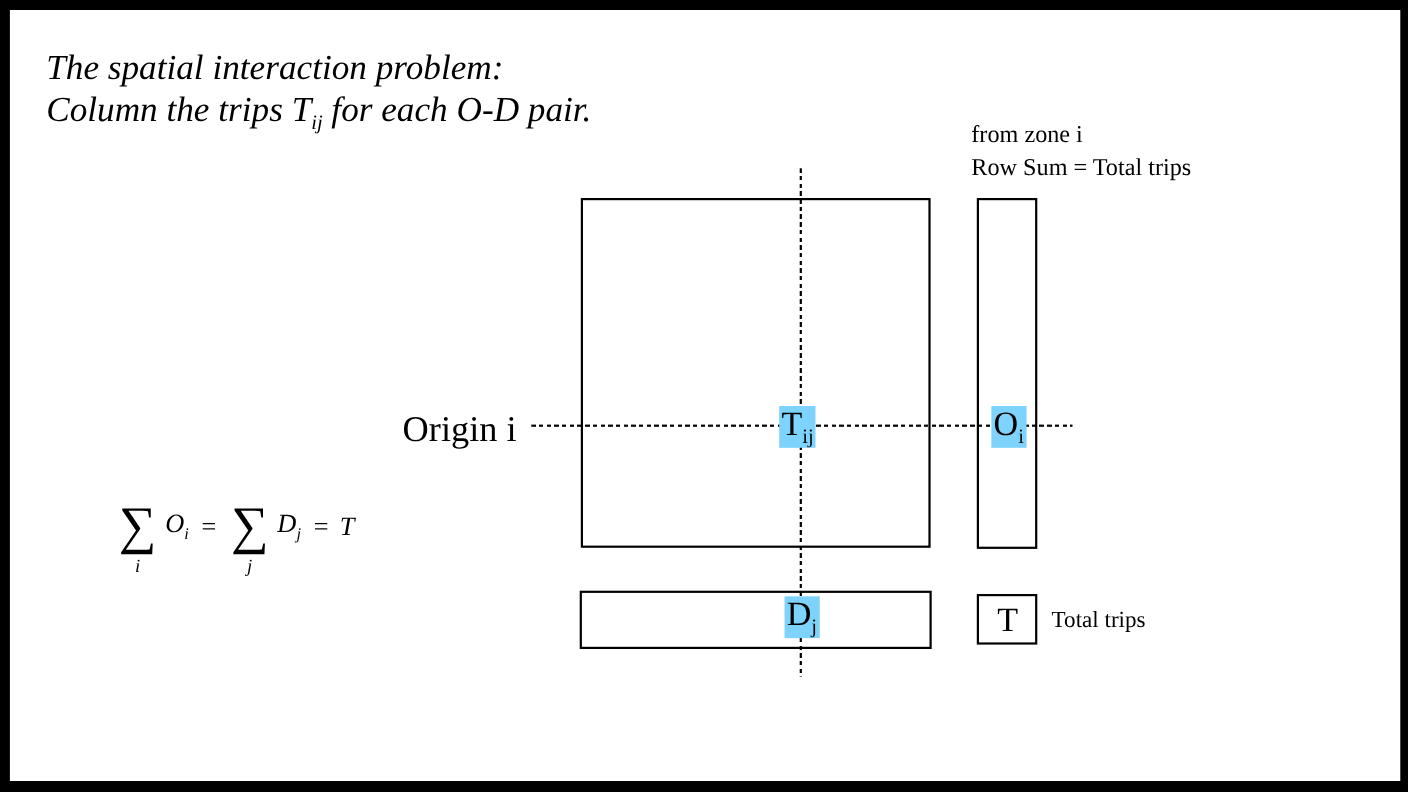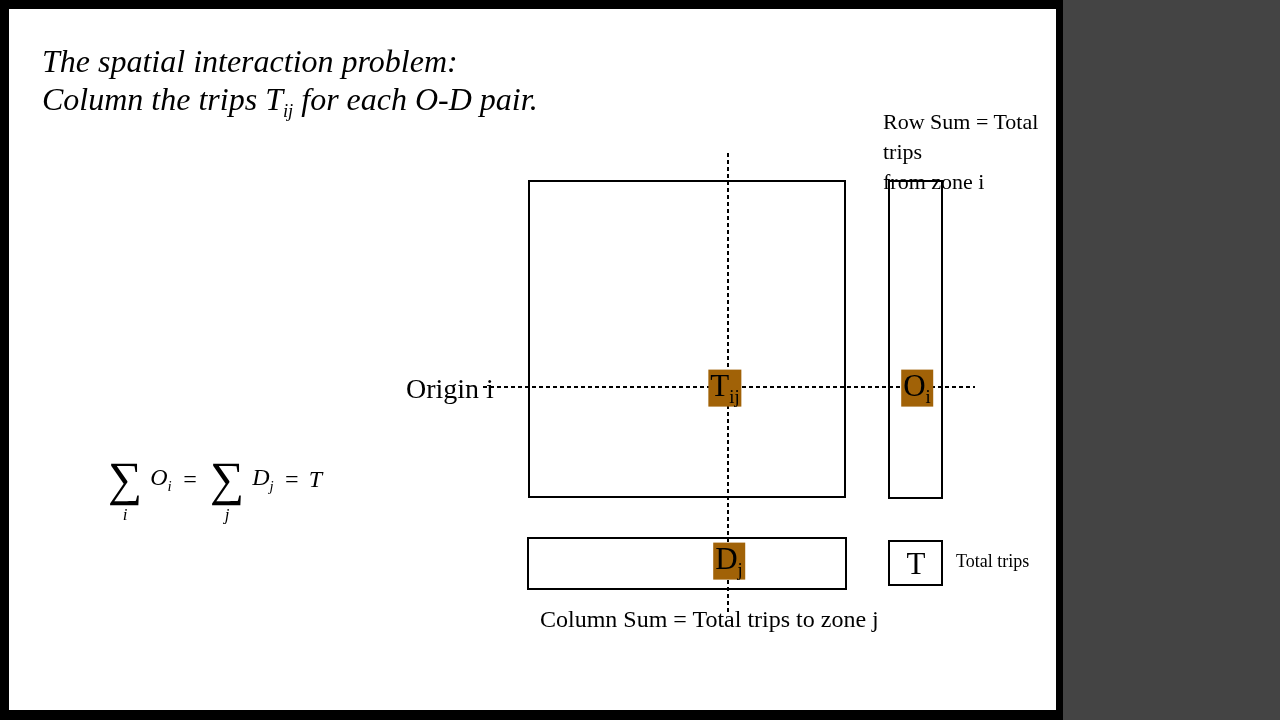--- a/index.html
+++ b/index.html
@@ -1,17 +1,17 @@
 <!DOCTYPE html>
 <html><head>
 <meta charset="utf-8">
 <style>
   html,body{margin:0;padding:0;background:#444;}
   .canvas{
-    position:relative;width:1063px;height:720px;background:#ffffff;
+    position:relative;width:1280px;height:720px;background:#ffffff;
     overflow:hidden;color:#000;
     font-family:"Liberation Serif","DejaVu Serif",serif;
   }
   .frame{
     position:absolute;inset:0;border-style:solid;border-color:#000;
     border-width:9px 7px 10px 9px;box-sizing:border-box;pointer-events:none;
   }
   
   .title{position:absolute;left:42px;top:42px;font-style:italic;font-size:32px;line-height:38px;}
   .title sub{font-size:0.58em;}
@@ -22,33 +22,33 @@
   .colsum-box{left:527px;top:537px;width:320px;height:53px;}
   .total-box{left:888px;top:540px;width:55px;height:46px;}
   
   .dash-h{position:absolute;left:483px;top:386px;width:492px;height:1.5px;
     background:repeating-linear-gradient(to right,#000 0 4px,transparent 4px 7px);}
   .dash-v{position:absolute;left:727px;top:153px;width:1.5px;height:462px;
     background:repeating-linear-gradient(to bottom,#000 0 4px,transparent 4px 7px);}
   
   .destination-label{position:absolute;left:727px;top:114px;transform:translateX(-50%);
     font-size:29px;line-height:1;white-space:nowrap;}
-  .origin-label{position:absolute;left:406px;top:375px;font-size:28px;line-height:1;white-space:nowrap;}
+  .origin-label{position:absolute;left:366px;top:375px;font-size:33px;line-height:1;white-space:nowrap;}
   
   .cell-label{position:absolute;transform:translate(-50%,-50%);font-size:31px;line-height:1;
-    background:#a16207;padding:0 2px;white-space:nowrap;z-index:3;}
+    background:#7dd3fc;padding:0 2px;white-space:nowrap;z-index:3;}
   .cell-label sub{font-size:0.6em;}
   .lbl-tij{left:725px;top:388px;}
   .lbl-oi{left:917px;top:388px;}
   .lbl-dj{left:729px;top:561px;}
   .lbl-t{left:916px;top:563px;background:transparent;}
   
   .row-note{position:absolute;left:883px;top:107px;font-size:22px;line-height:30px;}
   .col-note{position:absolute;left:540px;top:605px;font-size:24px;line-height:1.2;white-space:nowrap;z-index:2;background:transparent;}
-  .total-note{position:absolute;left:956px;top:551px;font-size:18px;line-height:1.2;white-space:nowrap;}
+  .total-note{position:absolute;left:956px;top:551px;font-size:21px;line-height:1.2;white-space:nowrap;}
   
   .formula{position:absolute;left:103px;top:453px;display:flex;align-items:center;
     font-size:24px;font-style:italic;}
   .sigma-wrap{position:relative;display:flex;flex-direction:column;align-items:center;
     margin:0 5px;height:52px;justify-content:center;}
   .sigma{font-style:normal;font-size:48px;line-height:48px;display:block;}
   .sigma-sub{position:absolute;top:100%;left:50%;transform:translateX(-50%);
     font-size:17px;font-style:italic;line-height:1;margin-top:1px;}
   .term{margin:0 3px;white-space:nowrap;}
   .term sub{font-size:0.62em;}
@@ -74,24 +74,23 @@
   <div class="box total-box"></div>
 
   <div class="origin-label">Origin i</div>
 
   <div class="cell-label lbl-tij"><span>T</span><sub>ij</sub></div>
   <div class="cell-label lbl-oi"><span>O</span><sub>i</sub></div>
   <div class="cell-label lbl-dj"><span>D</span><sub>j</sub></div>
   <div class="cell-label lbl-t">T</div>
 
   <div class="row-note">
+    <div>from zone i</div>
     <div>Row Sum = Total trips</div>
-    <div>from zone i</div>
   </div>
-  <div class="col-note">Column Sum = Total trips to zone j</div>
   <div class="total-note">Total trips</div>
 
   <div class="formula">
     <span class="sigma-wrap">
       <span class="sigma">∑</span>
       <span class="sigma-sub">i</span>
     </span>
     <span class="term"><span>O</span><sub>i</sub></span>
     <span class="eq">=</span>
     <span class="sigma-wrap">

